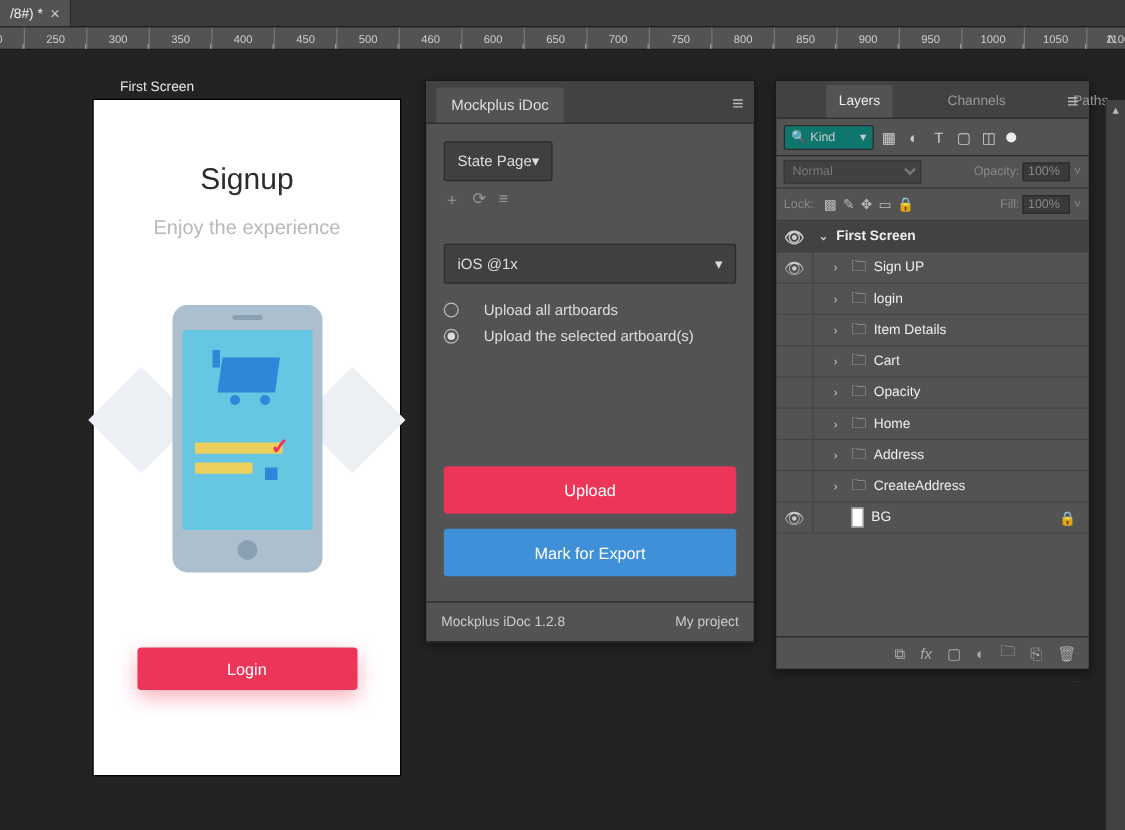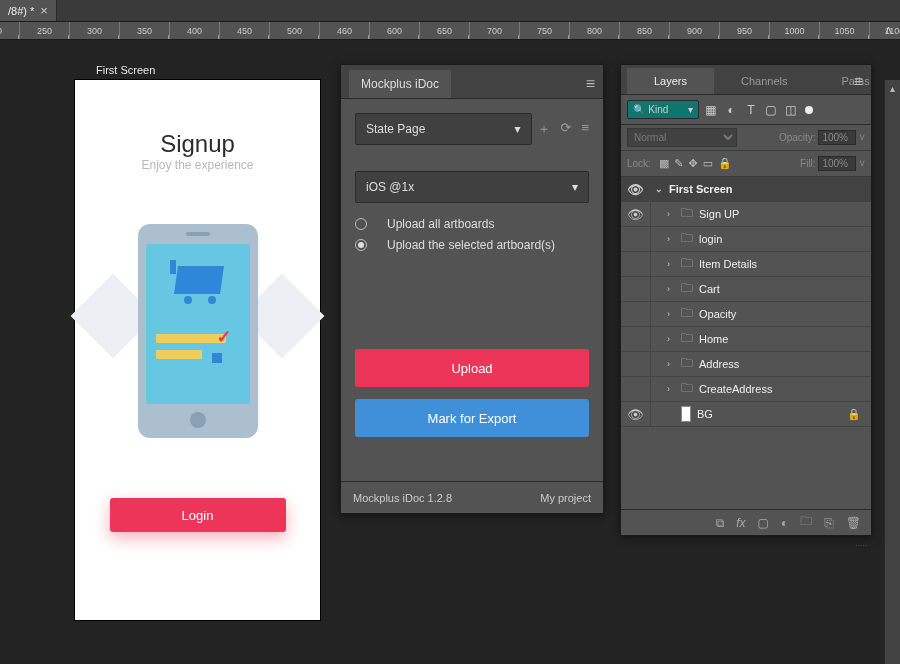--- a/index.html
+++ b/index.html
@@ -16,21 +16,21 @@
 .ruler-tick { width: 50px; text-align: center; border-right: 1px solid #777; height: 18px; line-height: 14px; padding-top: 2px; position: relative; }
 .ruler-tick::after { content: ''; position: absolute; right: 0; bottom: 0; width: 1px; height: 5px; background: #999; }
 .ruler-end { position: absolute; right: 8px; top: 2px; color: #ccc; font-size: 12px; }
 
 .stage { position: absolute; top: 40px; left: 0; right: 0; bottom: 0; background: #232323; }
 
 
 .artboard-label { position: absolute; left: 96px; top: 24px; color: #e8e8e8; font-size: 11px; }
 .artboard { position: absolute; left: 75px; top: 40px; width: 245px; height: 540px; background: #fff; box-shadow: 0 0 0 1px #000; }
 .artboard .title { text-align: center; font-size: 24px; color: #2c2c2c; margin-top: 50px; font-weight: 500; }
-.artboard .subtitle { text-align: center; font-size: 12px; color: #b8b8b8; margin-top: 0; }
+.artboard .subtitle { text-align: center; font-size: 16px; color: #b8b8b8; margin-top: 16px; }
 .phone-wrap { display: flex; justify-content: center; margin-top: 52px; position: relative; }
 .phone-diamond { position: absolute; width: 60px; height: 60px; background: #eceff3; transform: rotate(45deg); top: 62px; }
 .phone-diamond.l { left: 8px; }
 .phone-diamond.r { right: 8px; }
 .phone { width: 120px; height: 214px; background: #abbfcf; border-radius: 12px; position: relative; z-index: 1; display: flex; flex-direction: column; align-items: center; padding-top: 8px; }
 .phone .speaker { width: 24px; height: 4px; background: #8aa1b3; border-radius: 2px; }
 .phone .screen { width: 104px; height: 160px; background: #67c7e2; margin-top: 8px; border-radius: 2px; padding: 10px 10px; position: relative; }
 .cart-icon { width: 56px; height: 44px; position: relative; margin: 6px auto 0; }
 .cart-body { position: absolute; width: 46px; height: 28px; background: #2f87d9; top: 6px; left: 6px; transform: skewX(-8deg); }
 .cart-handle { position: absolute; width: 6px; height: 14px; background: #2f87d9; left: 0; top: 0; }
@@ -49,35 +49,35 @@
 .panel-flyout { position: absolute; right: 6px; top: 6px; display: flex; gap: 6px; }
 .panel-flyout span { color: #bbb; font-size: 11px; cursor: pointer; }
 
 
 .mock-panel { left: 340px; top: 24px; width: 264px; height: 450px; }
 .mock-tabs { height: 34px; background: #424242; display: flex; align-items: flex-end; padding-left: 8px; border-bottom: 1px solid #2a2a2a; position: relative; }
 .mock-tab { background: #535353; color: #ddd; font-size: 12px; padding: 7px 12px; border-top-left-radius: 2px; border-top-right-radius: 2px; }
 .mock-menu { position: absolute; right: 8px; top: 10px; color: #bbb; cursor: pointer; }
 .mock-body { padding: 14px; }
 .dropdown { background: #404040; border: 1px solid #2a2a2a; color: #ddd; font-size: 12px; padding: 8px 10px; border-radius: 2px; display: flex; justify-content: space-between; align-items: center; cursor: pointer; }
-.dd-row { display: flex; gap: 6px; align-items: center; }
+.dd-row { display: flex; gap: 6px; align-items: flex-start; flex-direction: column; }
 .dd-icons { display: flex; gap: 10px; color: #999; font-size: 13px; }
 .radio-group { margin-top: 14px; }
 .radio-item { display: flex; align-items: center; gap: 20px; color: #ddd; font-size: 12px; margin-bottom: 7px; cursor: pointer; }
 .radio { width: 12px; height: 12px; border: 1.5px solid #bbb; border-radius: 50%; display: inline-flex; align-items: center; justify-content: center; }
 .radio.sel::after { content: ''; width: 6px; height: 6px; background: #ddd; border-radius: 50%; }
 .btn { width: 100%; height: 38px; border: none; border-radius: 3px; font-size: 13px; color: #fff; cursor: pointer; margin-top: 12px; }
 .btn-pink { background: #ec3558; margin-top: 90px; }
 .btn-blue { background: #3f8fd9; }
 .mock-footer { position: absolute; bottom: 0; left: 0; right: 0; height: 32px; border-top: 1px solid #2a2a2a; display: flex; justify-content: space-between; align-items: center; padding: 0 12px; color: #ccc; font-size: 11px; }
 
 
 .layers-panel { left: 620px; top: 24px; width: 252px; height: 472px; }
 .lp-tabs { height: 30px; background: #424242; display: flex; align-items: flex-end; padding-left: 6px; border-bottom: 1px solid #2a2a2a; position: relative; }
-.lp-tab { color: #999; font-size: 11px; padding: 7px 27px; cursor: pointer; }
+.lp-tab { color: #999; font-size: 11px; padding: 7px 10px; cursor: pointer; margin-left: 34px; }
 .lp-tab.active { background: #535353; color: #eee; }
 .lp-menu { position: absolute; right: 8px; top: 8px; color: #bbb; cursor: pointer; }
 .lp-filter { height: 30px; border-bottom: 1px solid #2a2a2a; display: flex; align-items: center; padding: 0 6px; gap: 4px; }
 .lp-search { background: #0f766e; border: 1px solid #2a2a2a; color: #ccc; font-size: 10px; padding: 3px 5px; width: 72px; border-radius: 2px; display: flex; justify-content: space-between; align-items: center; }
 .lp-ficon { width: 16px; height: 16px; color: #ccc; font-size: 12px; display: inline-flex; align-items: center; justify-content: center; cursor: pointer; }
 .lp-dot { width: 8px; height: 8px; border-radius: 50%; background: #eee; margin-left: 2px; }
 .lp-row { height: 26px; border-bottom: 1px solid #3a3a3a; display: flex; align-items: center; padding: 0 6px; color: #bbb; font-size: 11px; gap: 6px; }
 .lp-blend { display: flex; justify-content: space-between; }
 .lp-blend select { background: #3a3a3a; border: 1px solid #2a2a2a; color: #888; font-size: 10px; padding: 2px; width: 110px; }
 .lp-opacity { color: #888; font-size: 10px; }

